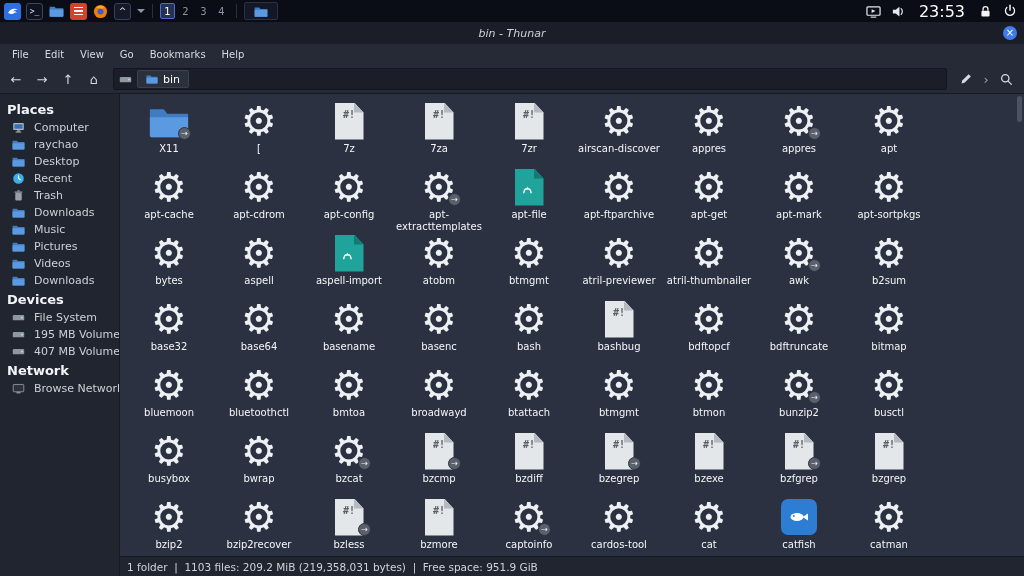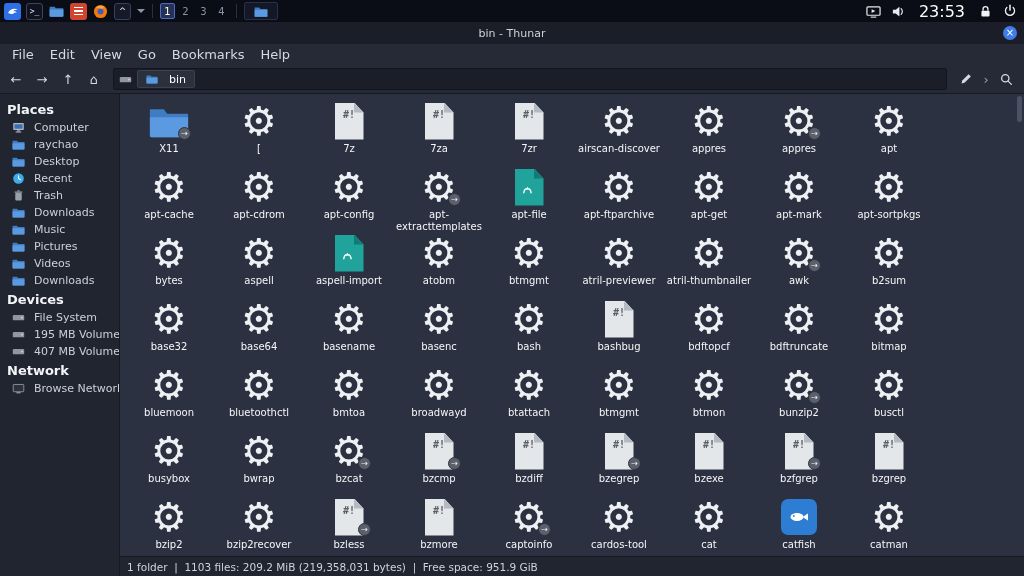--- a/index.html
+++ b/index.html
@@ -29,36 +29,36 @@
           background:#131726; border:1px solid #2a3046; border-radius:2px; }
   .pspacer { flex:1; }
   .tray { display:flex; align-items:center; gap:9px; }
   .tray-ic { display:flex; align-items:center; justify-content:center; width:16px; height:16px; }
   .clock { font-size:16px; color:#ffffff; margin:0 3px; }
 
   
   .window { position:absolute; top:22px; left:0; width:1024px; height:554px;
             display:flex; flex-direction:column; background:#262a36; }
   .titlebar { height:22px; background:#1b1e28; display:flex; align-items:center;
-              justify-content:center; position:relative; flex:0 0 auto; }
+              justify-content:center; position:relative; flex:0 0 auto;font-style:italic; }
   .title { font-size:11px; color:#ced2da; }
   .close-btn { position:absolute; right:7px; top:4px; width:14px; height:14px; border-radius:50%;
                background:#3f7ce8; color:#fff; font-size:10px; line-height:13px; text-align:center; }
   .menubar { height:21px; background:#262a36; display:flex; align-items:center;
              padding-left:4px; flex:0 0 auto; }
-  .menu-item { padding:2px 8px; font-size:13px; color:#d6d9e0; }
+  .menu-item { padding:2px 8px; font-size:10px; color:#d6d9e0; }
   .toolbar { height:29px; background:#262a36; border-bottom:1px solid #161922;
              display:flex; align-items:center; padding:0 6px 0 4px; gap:2px; flex:0 0 auto; }
   .tbtn { width:24px; height:22px; display:flex; align-items:center; justify-content:center;
           font-size:13px; color:#d6d9e0; border-radius:2px; }
   .pathbar { flex:1; height:22px; background:#1b1e28; border:1px solid #121420; border-radius:2px;
              display:flex; align-items:center; margin:0 5px; padding:1px 2px; gap:3px; }
   .path-root { width:18px; height:18px; display:flex; align-items:center; justify-content:center; }
   .path-seg { height:18px; padding:0 8px; background:#2b303d; border:1px solid #3a4150;
-              border-radius:2px; color:#fff; font-size:11px; display:flex; align-items:center; gap:11px; }
+              border-radius:2px; color:#fff; font-size:11px; display:flex; align-items:center; gap:5px; }
   .chev { width:12px; text-align:center; color:#9aa0ac; font-size:13px; }
 
   .content { flex:1; display:flex; min-height:0; }
   .sidebar { width:120px; background:#21252f; border-right:1px solid #161922;
              padding-top:5px; font-size:11px; overflow:hidden; flex:0 0 auto; }
   .side-header { font-weight:bold; color:#f2f4f8; padding:3px 7px 2px; font-size:13px; }
   .side-item { display:flex; align-items:center; gap:9px; padding:1px 4px 1px 12px;
                height:17px; color:#ccd0d8; white-space:nowrap; }
   .side-item svg { flex:0 0 auto; }
 

